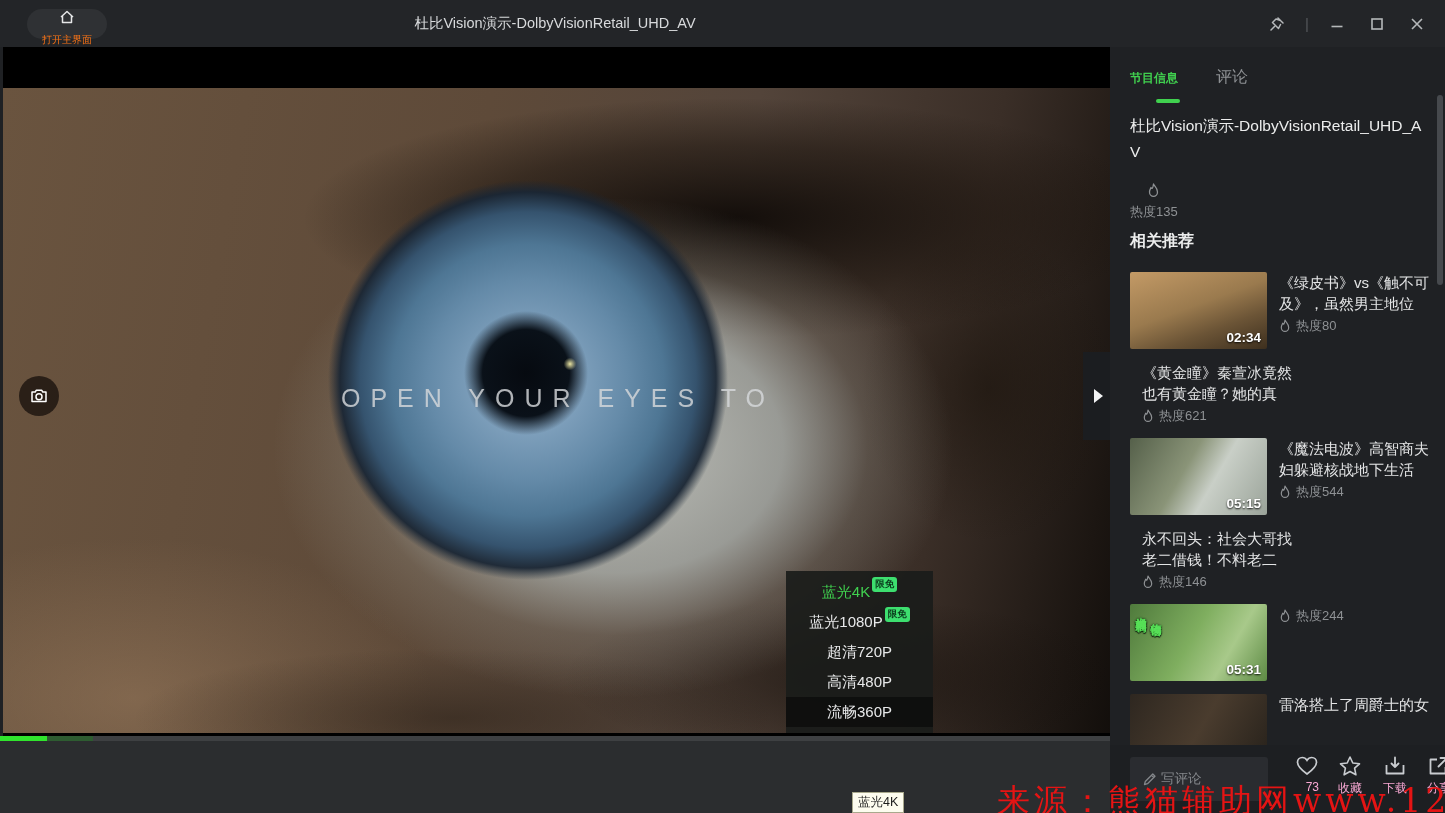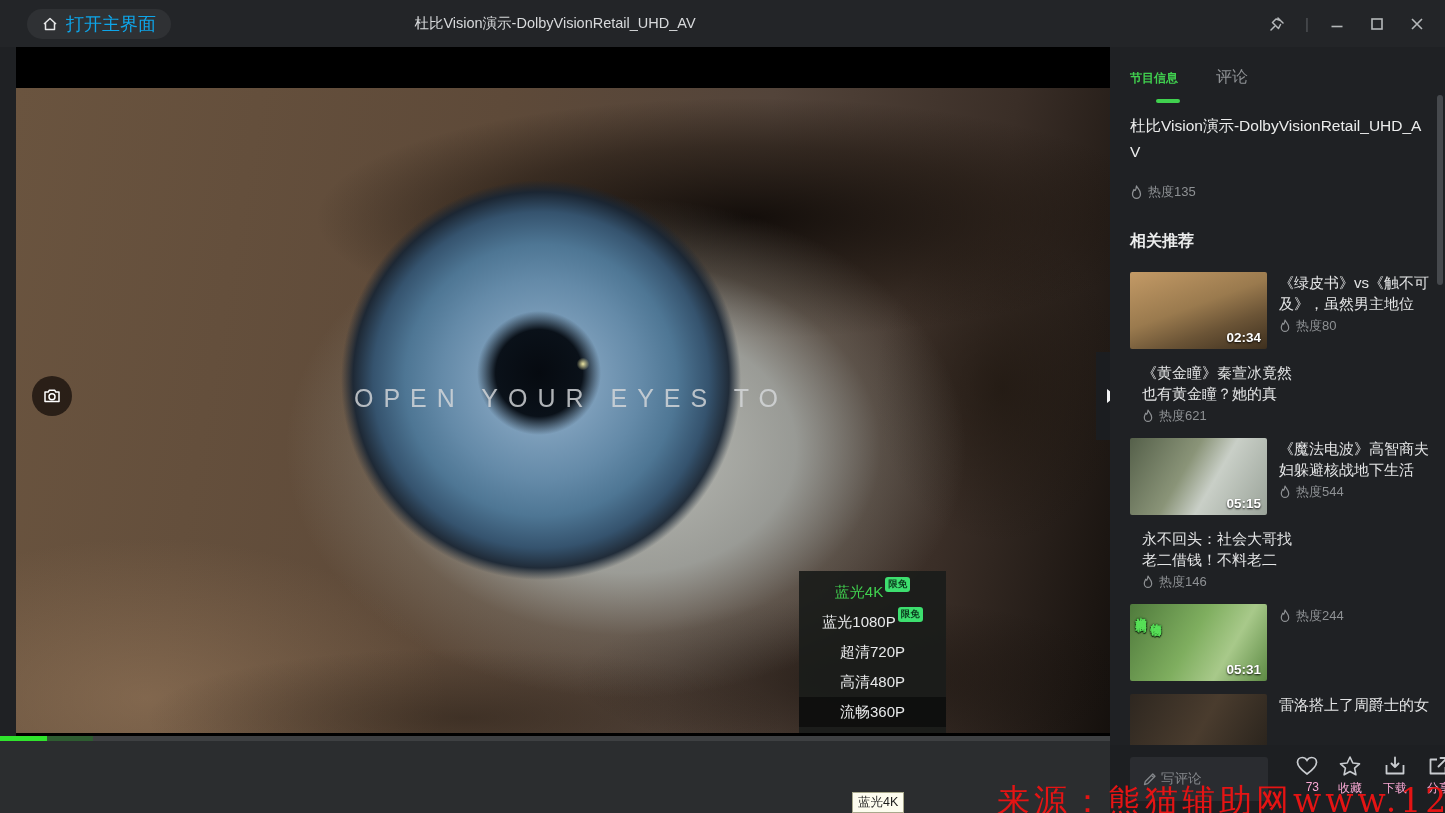--- a/index.html
+++ b/index.html
@@ -4,29 +4,29 @@
 <style>
   * { margin:0; padding:0; box-sizing:border-box; }
   html,body { width:1445px; height:813px; overflow:hidden; background:#1f2124;
     font-family:"Liberation Sans", sans-serif; }
   svg { display:block; }
 
   
   .titlebar { position:absolute; left:0; top:0; width:1445px; height:47px; background:#232528; }
   .home-pill { position:absolute; left:27px; top:9px; height:30px; border-radius:15px;
     background:#2f3134; display:flex; align-items:center; gap:8px; padding:0 15px;
-    color:#0ea5e9; font-size:18px; cursor:default; }
+    color:#f97316; font-size:10px; cursor:default;flex-direction:column; }
   .win-title { position:absolute; left:0; top:0; width:1110px; height:47px; display:flex;
     align-items:center; justify-content:center; color:#d8dadc; font-size:14.5px; }
   .win-btns { position:absolute; right:14px; top:0; height:47px; display:flex; align-items:center; gap:12px; }
   .win-btn { width:28px; height:28px; display:flex; align-items:center; justify-content:center; }
   .win-sep { color:#55585b; font-size:15px; padding:0 2px; }
 
   
-  .player { position:absolute; left:16px; top:47px; width:1110px; height:693px; background:#000; overflow:hidden; }
+  .player { position:absolute; left:3px; top:47px; width:1110px; height:693px; background:#000; overflow:hidden; }
   .video { position:absolute; left:0; top:41px; width:1110px; height:645px;
     background:
       radial-gradient(circle 9px  at 567px 276px, rgba(246,240,170,0.95), rgba(246,240,170,0) 70%),
       radial-gradient(circle 62px at 523px 285px, #060a10 0%, #0a1119 70%, rgba(10,17,25,0) 100%),
       radial-gradient(circle 200px at 525px 292px, rgba(140,170,196,0.95) 0%, #7fa0bc 25%, #648aa8 50%, #4e7694 68%, #35536e 84%, rgba(26,38,52,0.95) 94%, rgba(26,38,52,0) 100%),
       radial-gradient(ellipse 340px 250px at 610px 360px, rgba(205,210,205,0.85) 0%, rgba(185,193,190,0.70) 50%, rgba(160,160,150,0.25) 75%, rgba(160,160,150,0) 100%),
       radial-gradient(ellipse 430px 120px at 730px 130px, rgba(16,11,8,0.95) 0%, rgba(28,20,14,0.55) 60%, rgba(28,20,14,0) 100%),
       radial-gradient(ellipse 180px 220px at 985px 300px, rgba(30,22,15,0.7), rgba(30,22,15,0) 70%),
       radial-gradient(ellipse 280px 80px  at 840px 590px, rgba(20,14,10,0.55), rgba(20,14,10,0) 100%),
       radial-gradient(ellipse 320px 70px  at 450px 630px, rgba(40,30,22,0.55), rgba(40,30,22,0) 100%),
@@ -64,21 +64,21 @@
   
   .sidebar { position:absolute; left:1110px; top:47px; width:335px; height:766px; background:#1f2124; }
   .sb-scroll { position:absolute; left:0; top:0; width:335px; height:698px; overflow:hidden; }
   .tab-row { position:absolute; left:20px; top:20px; display:flex; align-items:baseline; gap:38px; }
   .tab-active { color:#40d14f; font-size:12px; font-weight:bold; }
   .tab-idle { color:#8e9194; font-size:16px; }
   .tab-underline { position:absolute; left:46px; top:52px; width:24px; height:4px; border-radius:2px; background:#40d14f; }
   .vid-title { position:absolute; left:20px; top:66px; width:300px; color:#eceded; font-size:15.5px;
     line-height:26px; word-break:break-all; }
   .heat-row { position:absolute; left:20px; top:136px; display:flex; align-items:center; gap:5px;
-    color:#8e9194; font-size:13px; }
+    color:#8e9194; font-size:13px;flex-direction:column; }
   .related-h { position:absolute; left:20px; top:184px; color:#eceded; font-size:16px; font-weight:bold; }
   .rec-list { position:absolute; left:20px; top:225px; width:310px; }
   .rec-item { display:flex; margin-bottom:13px; }
   .thumb { position:relative; width:137px; height:77px; border-radius:2px; flex:none; overflow:hidden; }
   .thumb-0 { background:linear-gradient(160deg,#c39a66 0%,#9a7a4e 45%,#6b5436 70%,#3d2f1e 100%); }
   .thumb-1 { background:linear-gradient(180deg,#9aa0a4 0%,#8d9296 40%,#e3b432 78%,#d9a826 100%); }
   .thumb-2 { background:linear-gradient(120deg,#55604a 0%,#8a9478 40%,#c9cfc7 60%,#9aa399 100%); }
   .thumb-3 { background:linear-gradient(140deg,#4a2b20 0%,#7a4a35 45%,#8a5c42 65%,#3a231a 100%); }
   .thumb-4 { background:linear-gradient(120deg,#4f7a3c 0%,#7fae5f 45%,#a8c98a 70%,#5d8a44 100%); }
   .thumb-5 { background:linear-gradient(120deg,#2e2720 0%,#4a3c2e 50%,#25201a 100%); }

